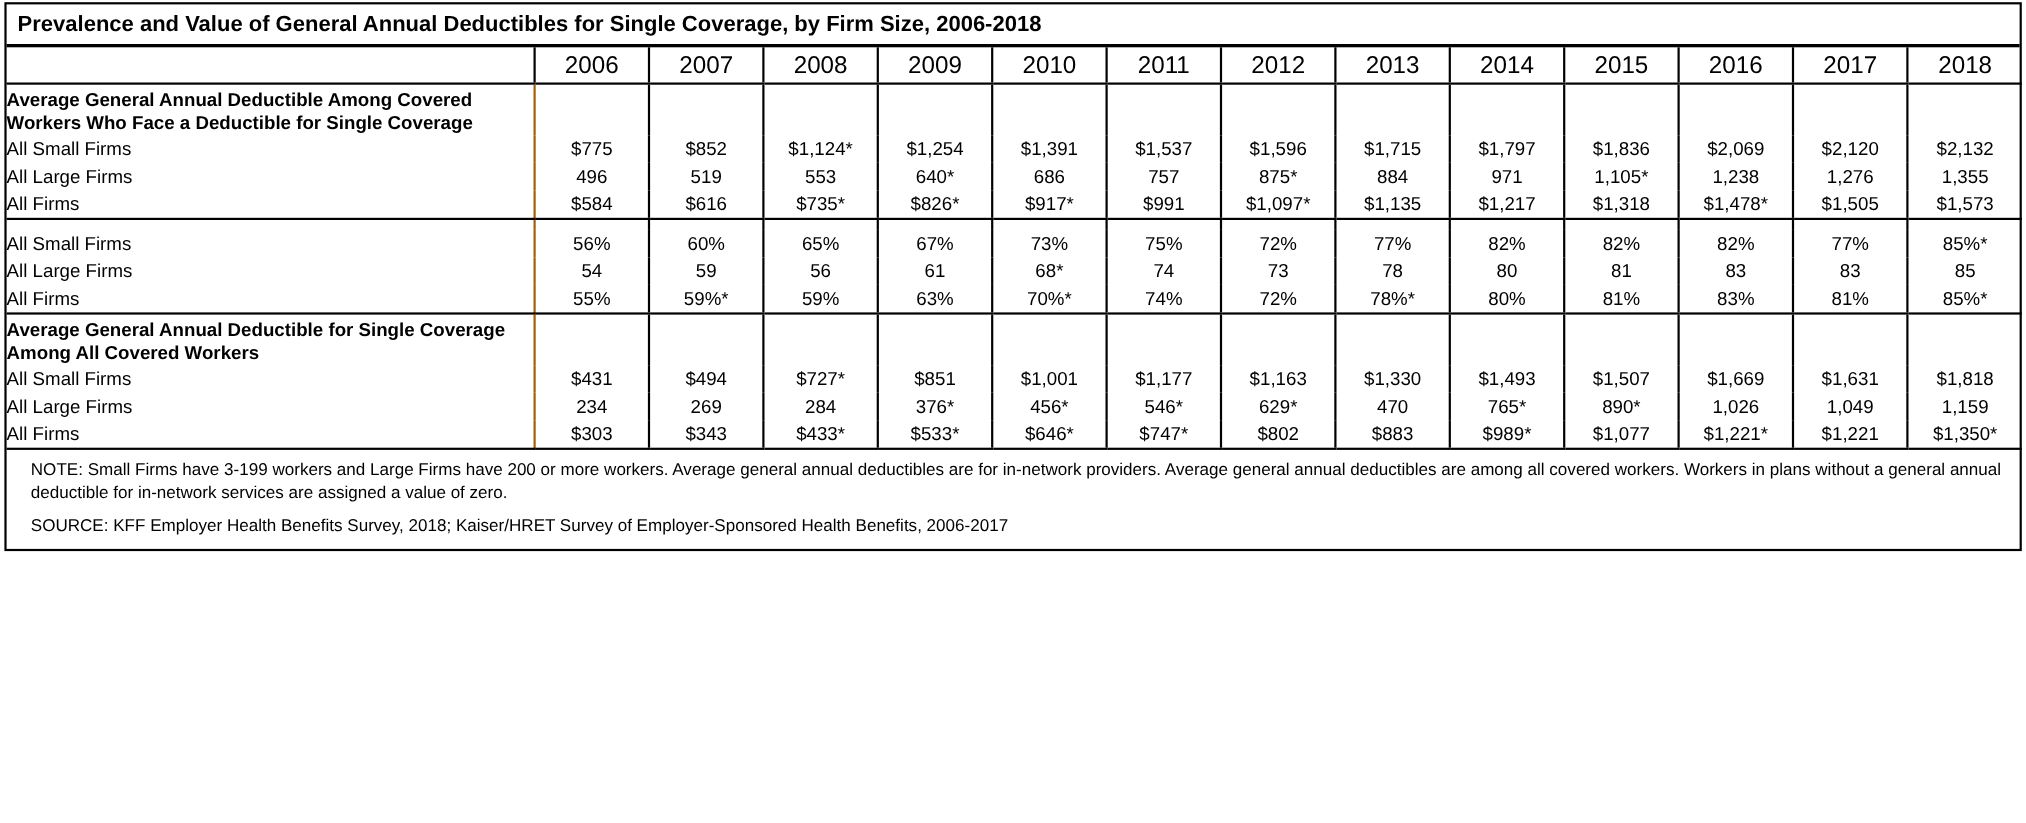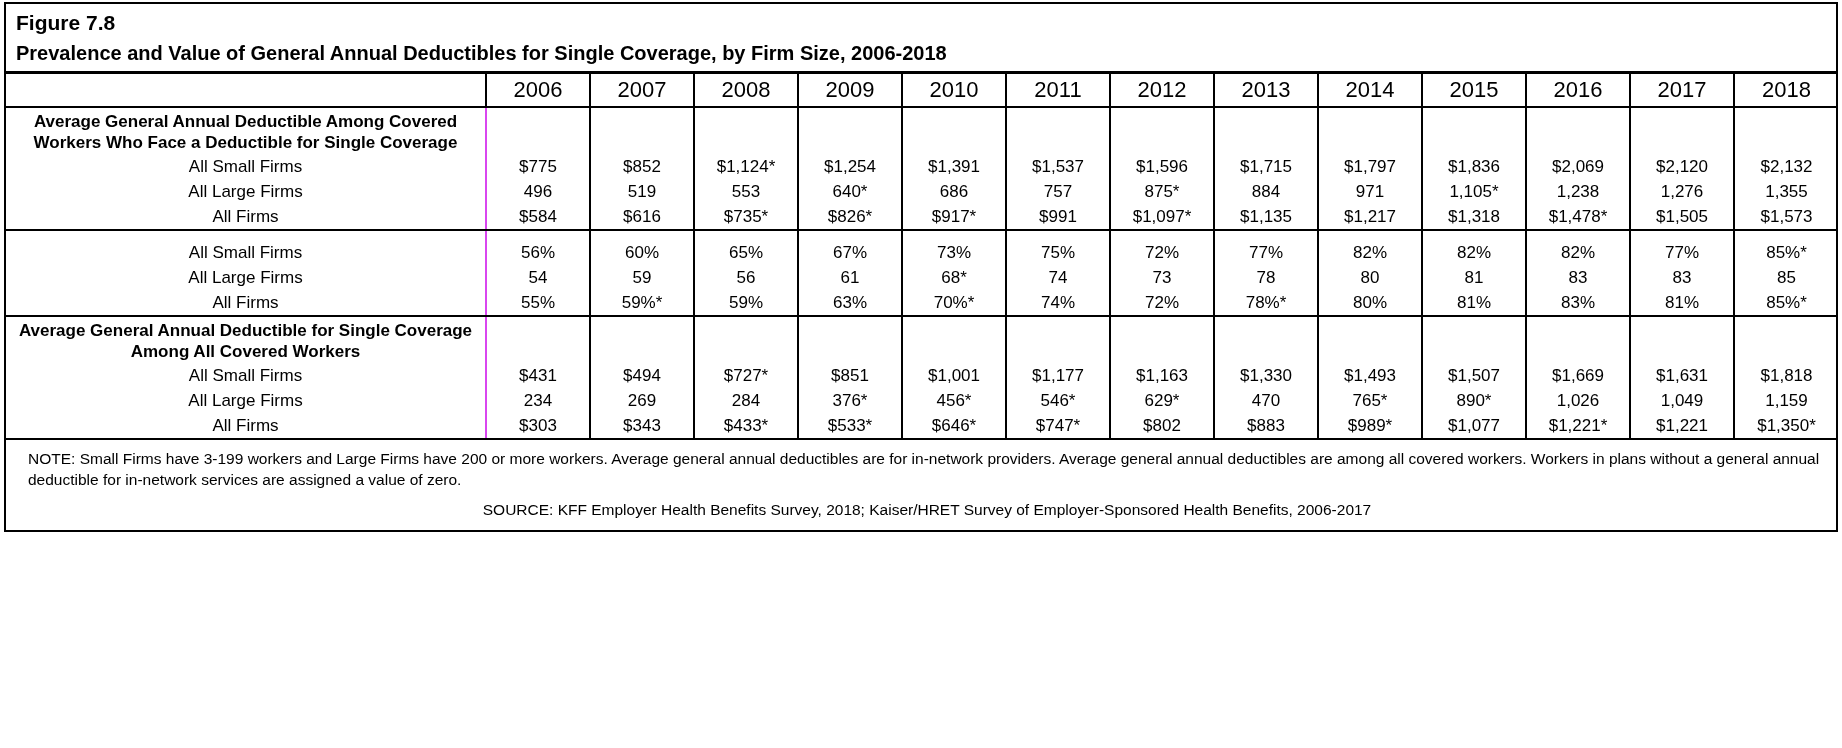--- a/index.html
+++ b/index.html
@@ -62,24 +62,24 @@
     height: 32px;
     border-bottom: 2px solid #000;
     border-left: 2px solid #000;
   }
   .hdr-row th.label-head {
     border-left: none;
     border-bottom: 2px solid #000;
   }
   td.lbl {
     padding-left: 8px;
-    text-align: center;
+    text-align: left;
     font-size: 17px;
     line-height: 21px;
-    border-right: 2px solid #d946ef;
+    border-right: 2px solid #a16207;
   }
   td.lbl.bold {
     font-weight: bold;
   }
   td.val {
     text-align: center;
     border-left: 2px solid #000;
     font-size: 17px;
     line-height: 21px;
   }
@@ -93,31 +93,30 @@
     border-bottom: 2px solid #000;
   }
   .notes {
     padding: 8px 10px 10px 10px;
     font-size: 15.5px;
     line-height: 21px;
   }
   .notes p {
     margin: 0 0 9px 12px;
   }
-  .notes p:last-child { margin-bottom: 0; text-align: center; }
+  .notes p:last-child { margin-bottom: 0; }
   .spacer-row td { height: 9px; }
 </style>
 </head>
 <body>
 
 <div id="page">
   <div class="figure-wrap">
 
     <div class="title-block">
-      <div class="fig-num">Figure 7.8</div>
       <div class="fig-title">Prevalence and Value of General Annual Deductibles for Single Coverage, by Firm Size, 2006-2018</div>
     </div>
 
     <table class="main">
       <colgroup>
         <col class="label-col">
         <col class="yr">
           <col class="yr">
           <col class="yr">
           <col class="yr">

